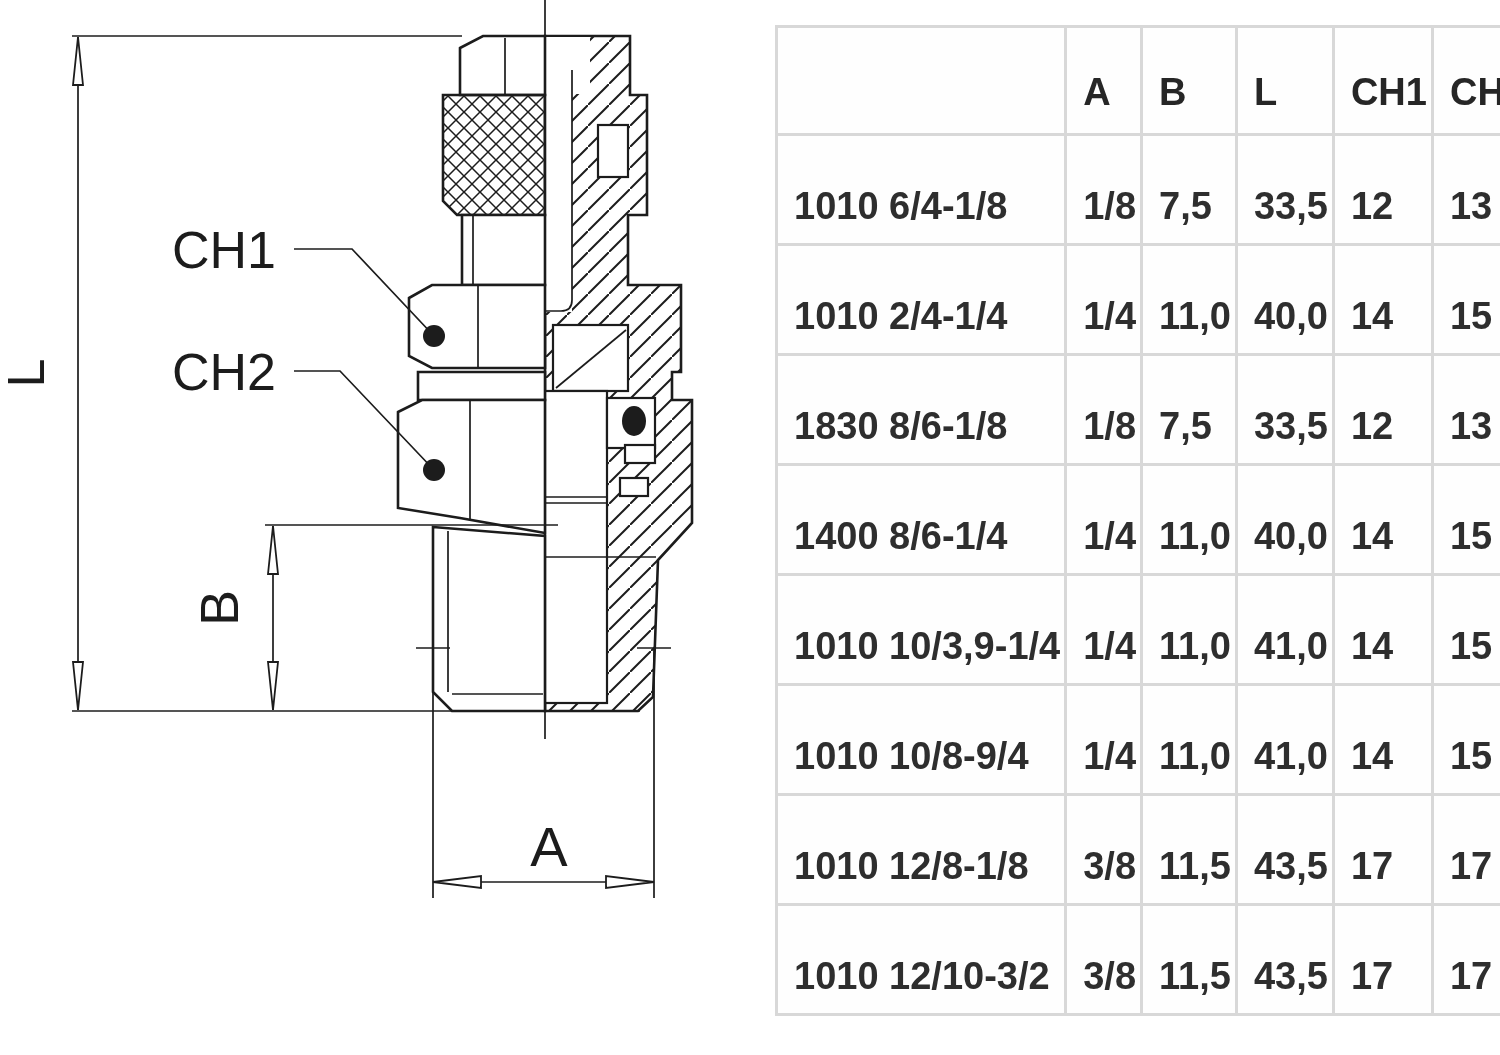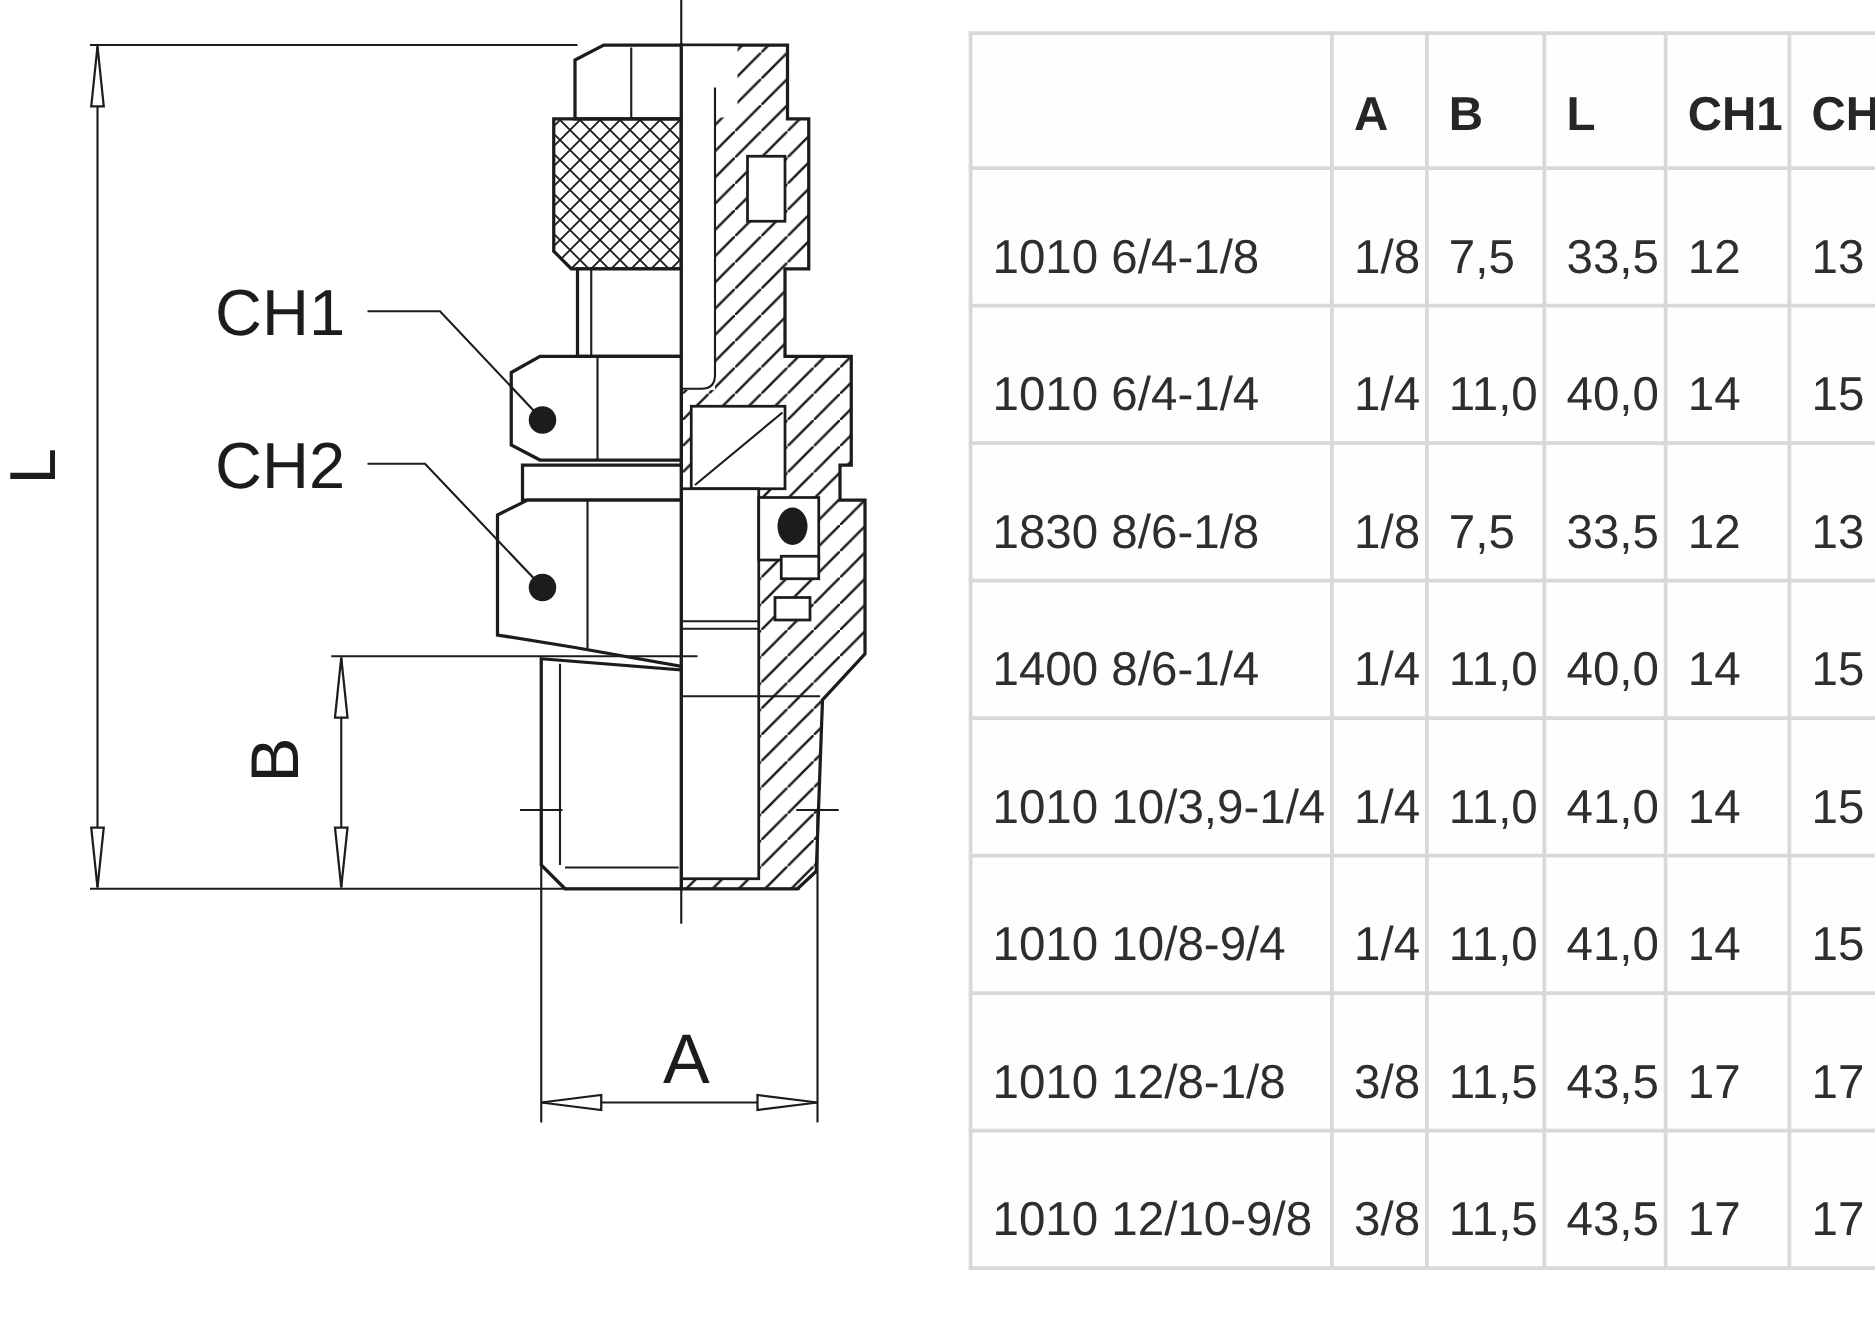--- a/index.html
+++ b/index.html
@@ -9,21 +9,21 @@
 
   table.spec{
     position:absolute;left:775px;top:25px;
     border-collapse:collapse;table-layout:fixed;
     font-size:38px;color:#2e2e2e;background:#fff;
   }
   .spec td,.spec th{
     border:3px solid #d8d8d8;background:#fefefe;
     vertical-align:bottom;text-align:left;
     padding:0 4px 16px 16px;line-height:1.05;
-    font-weight:400;box-sizing:border-box;
+    font-weight:700;box-sizing:border-box;
     white-space:nowrap;overflow:hidden;
   }
   .spec th{font-weight:700;padding-bottom:20px;color:#262626;}
   .spec tr{height:110px;}
   .spec tr.hdr{height:108px;}
 
   
   .ol{fill:#ffffff;stroke:#1c1c1c;stroke-width:2.6;stroke-linejoin:miter;}
   .thin{stroke:#1c1c1c;stroke-width:1.7;fill:none;}
   .dim{stroke:#1c1c1c;stroke-width:1.7;fill:none;}
@@ -146,21 +146,21 @@
     </tr>
     <tr>
       <td>1010 6/4-1/8</td>
       <td>1/8</td>
       <td>7,5</td>
       <td>33,5</td>
       <td>12</td>
       <td>13</td>
     </tr>
     <tr>
-      <td>1010 6/4-1/4</td>
+      <td>1010 2/4-1/4</td>
       <td>1/4</td>
       <td>11,0</td>
       <td>40,0</td>
       <td>14</td>
       <td>15</td>
     </tr>
     <tr>
       <td>1830 8/6-1/8</td>
       <td>1/8</td>
       <td>7,5</td>
@@ -194,21 +194,21 @@
     </tr>
     <tr>
       <td>1010 12/8-1/8</td>
       <td>3/8</td>
       <td>11,5</td>
       <td>43,5</td>
       <td>17</td>
       <td>17</td>
     </tr>
     <tr>
-      <td>1010 12/10-9/8</td>
+      <td>1010 12/10-3/2</td>
       <td>3/8</td>
       <td>11,5</td>
       <td>43,5</td>
       <td>17</td>
       <td>17</td>
     </tr>
   </tbody>
     </table>
 </div>
 

